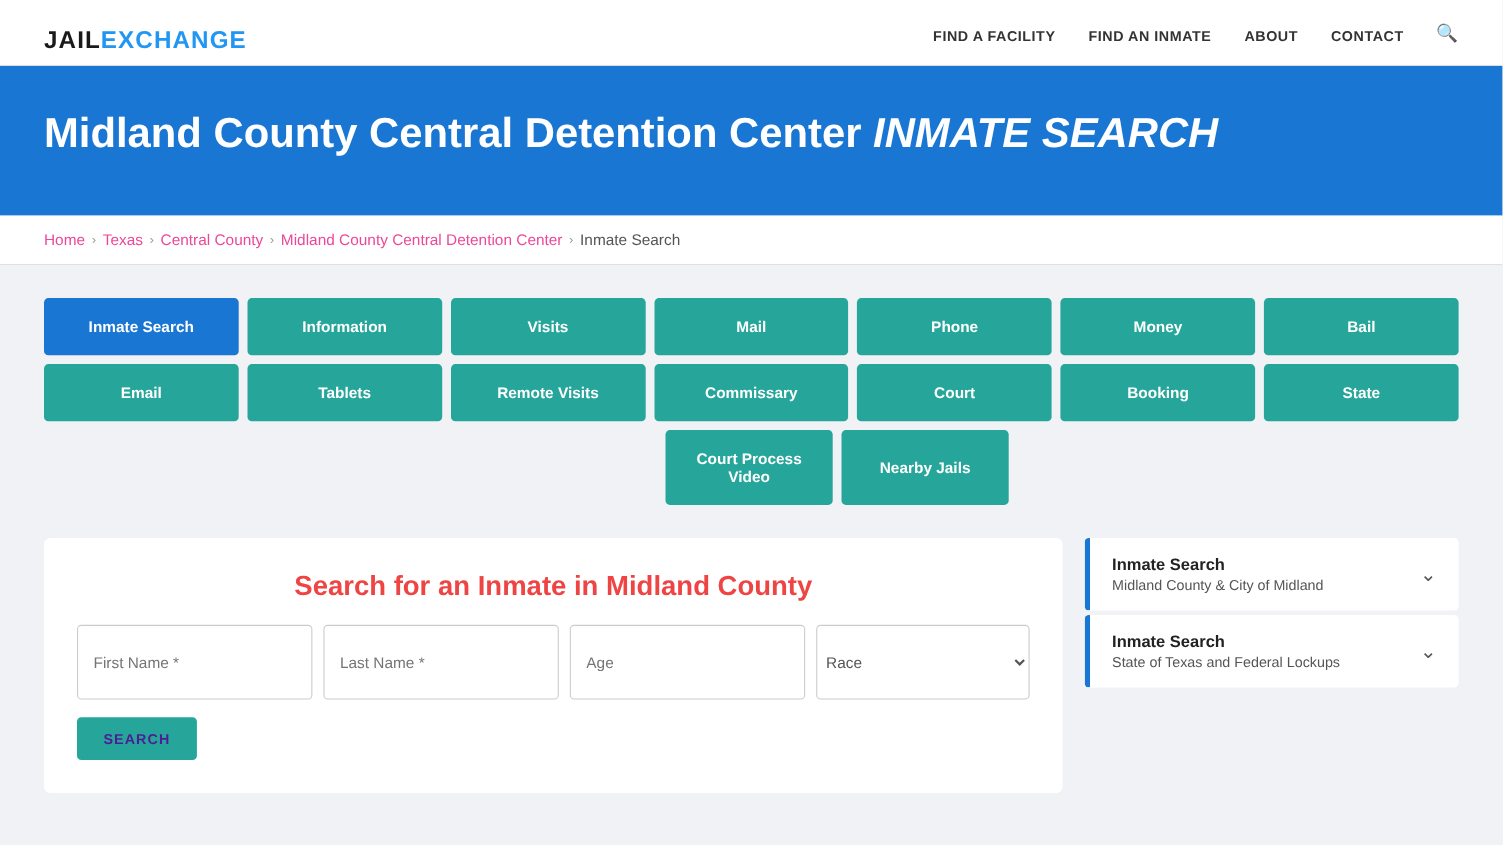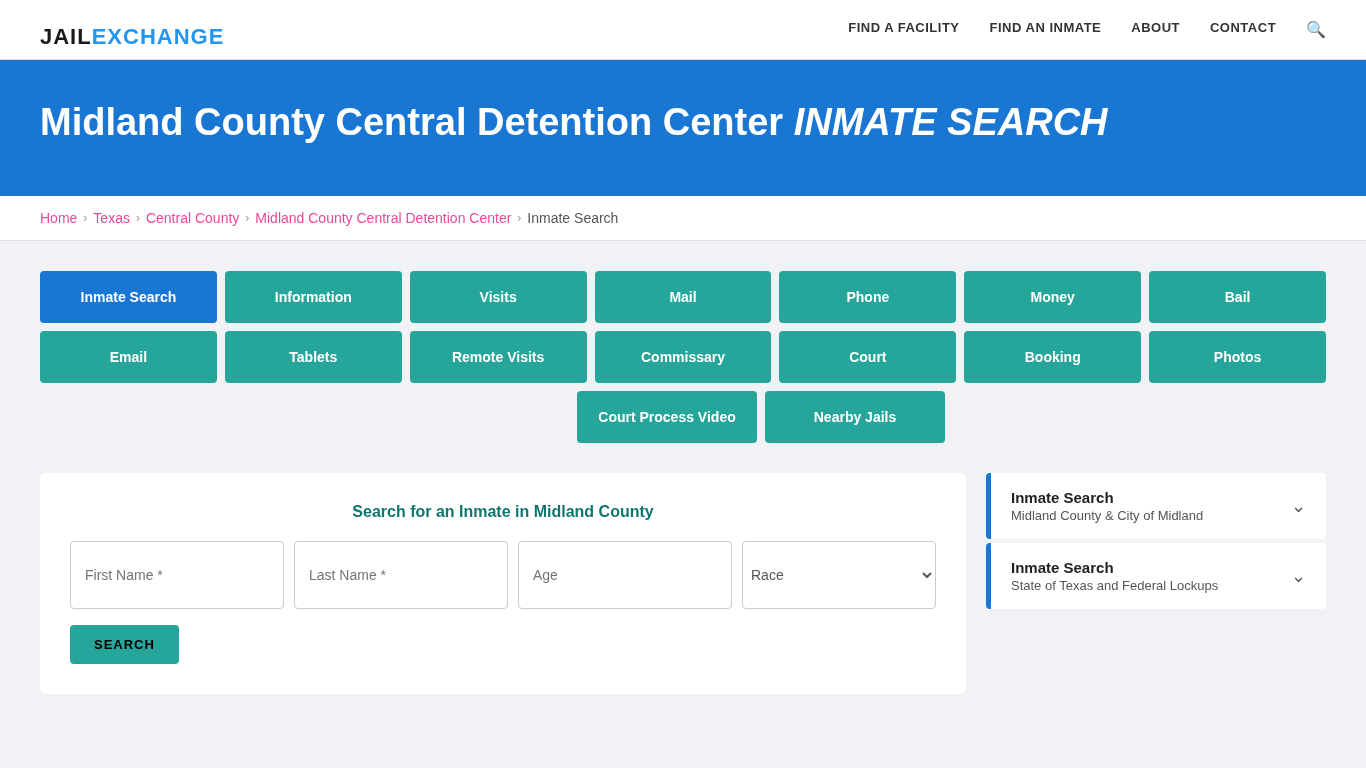--- a/index.html
+++ b/index.html
@@ -19,21 +19,21 @@
       font-size: 22px;
       font-weight: 900;
       letter-spacing: 1px;
       color: #1a1a1a;
       text-transform: uppercase;
       margin-top: 14px;
     }
     .logo-exchange { color: #2196f3; }
     .nav {
       display: flex;
-      align-items: flex-start;
+      align-items: flex-end;
       gap: 30px;
     }
     .nav-item {
       font-size: 13px;
       font-weight: 700;
       color: #333;
       text-transform: uppercase;
       cursor: pointer;
       letter-spacing: 0.5px;
     }
@@ -116,21 +116,21 @@
       flex: 1;
       color: #fff;
       background: #26a69a;
       min-width: 0;
     }
     .btn-tab-active {
       background: #1976d2;
     }
     .btn-tab-fixed {
       flex: none;
-      width: 180px;
+      width: 152px;
       padding: 18px 10px;
       font-size: 14px;
       font-weight: 600;
       text-align: center;
       cursor: pointer;
       border: none;
       border-radius: 4px;
       color: #fff;
       background: #26a69a;
     }
@@ -144,25 +144,25 @@
 
     
     .search-form-card {
       background: #fff;
       border-radius: 6px;
       padding: 30px;
       flex: 1;
       min-height: 200px;
     }
     .search-form-title {
-      font-size: 16px;
+      font-size: 25px;
       font-weight: 700;
       text-align: center;
       margin-bottom: 20px;
-      color: #0f766e;
+      color: #ef4444;
     }
     .search-inputs {
       display: flex;
       gap: 10px;
       margin-bottom: 16px;
     }
     .search-input {
       flex: 1;
       padding: 25px 14px;
       border: 1px solid #ccc;
@@ -177,21 +177,21 @@
       border: 1px solid #ccc;
       border-radius: 4px;
       font-size: 14px;
       color: #555;
       background: #fff;
       cursor: pointer;
       outline: none;
     }
     .search-btn {
       background: #26a69a;
-      color: #000000;
+      color: #4c1d95;
       border: none;
       padding: 12px 24px;
       font-size: 13px;
       font-weight: 700;
       text-transform: uppercase;
       border-radius: 4px;
       cursor: pointer;
       letter-spacing: 1px;
     }
 
@@ -279,21 +279,21 @@
       <button class="btn-tab">Bail</button>
     </div>
 
     <div class="buttons-row">
       <button class="btn-tab">Email</button>
       <button class="btn-tab">Tablets</button>
       <button class="btn-tab">Remote Visits</button>
       <button class="btn-tab">Commissary</button>
       <button class="btn-tab">Court</button>
       <button class="btn-tab">Booking</button>
-      <button class="btn-tab">Photos</button>
+      <button class="btn-tab">State</button>
     </div>
 
     <div class="buttons-row-center">
       <button class="btn-tab-fixed">Court Process Video</button>
       <button class="btn-tab-fixed">Nearby Jails</button>
     </div>
   </div>
 
   <div class="content-area">
 

